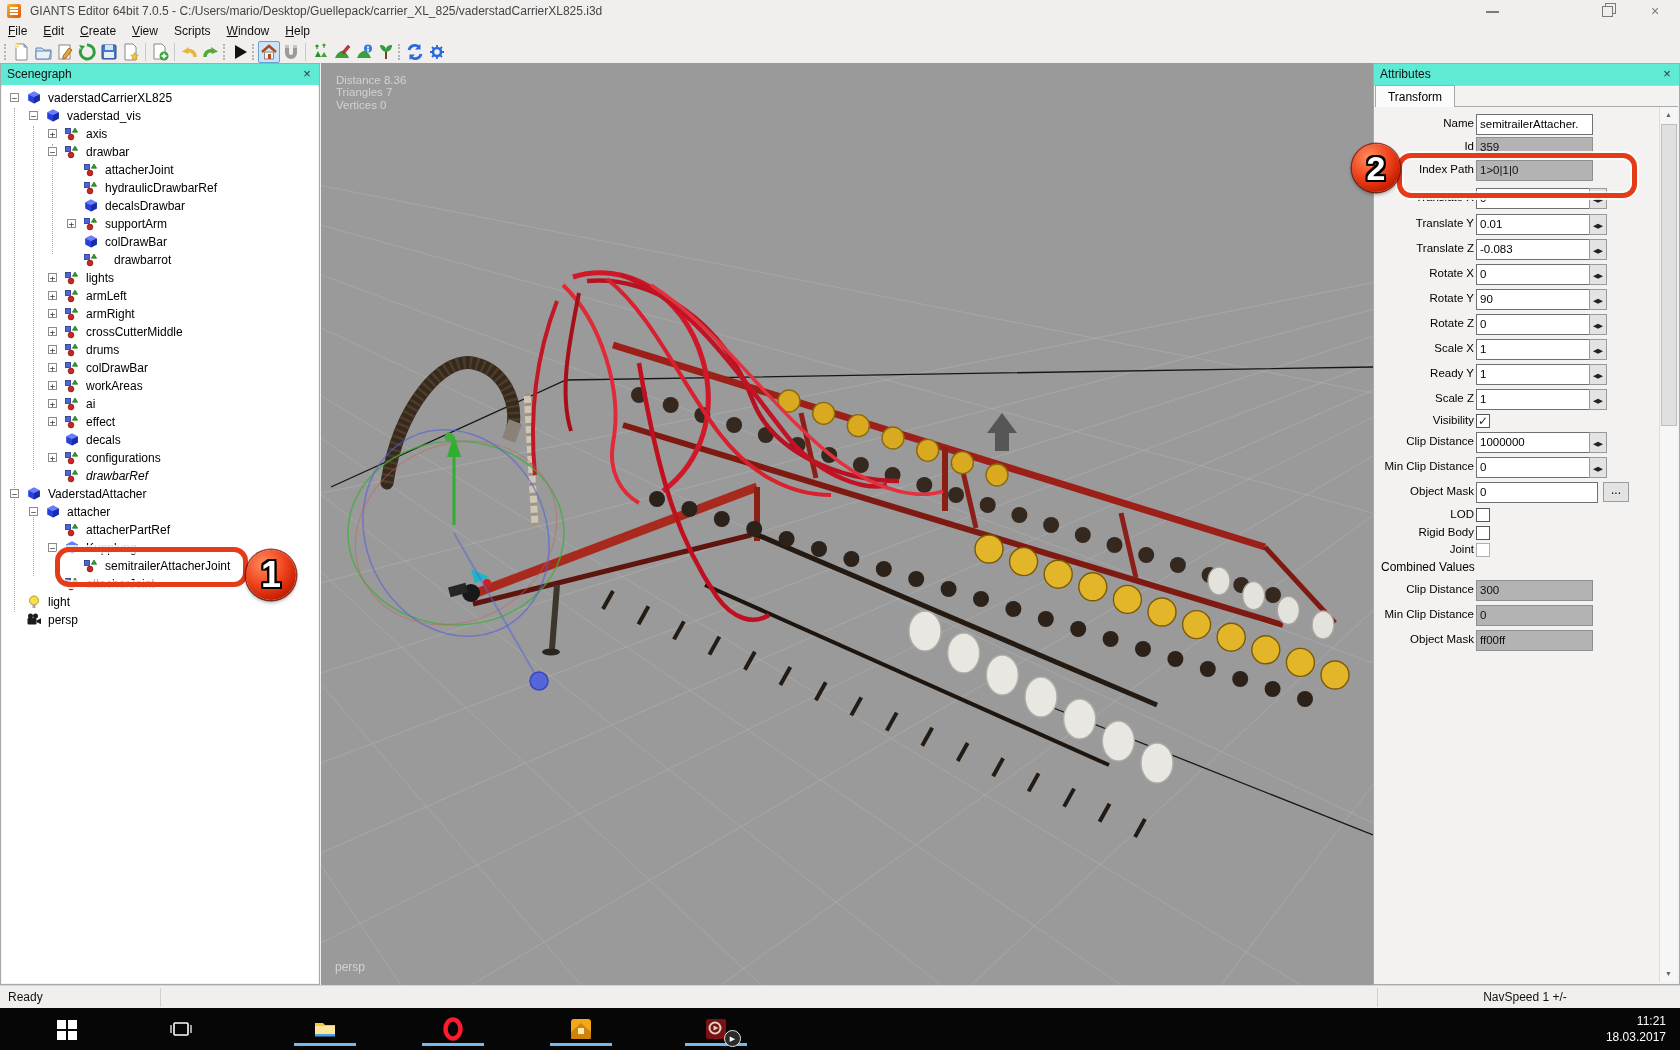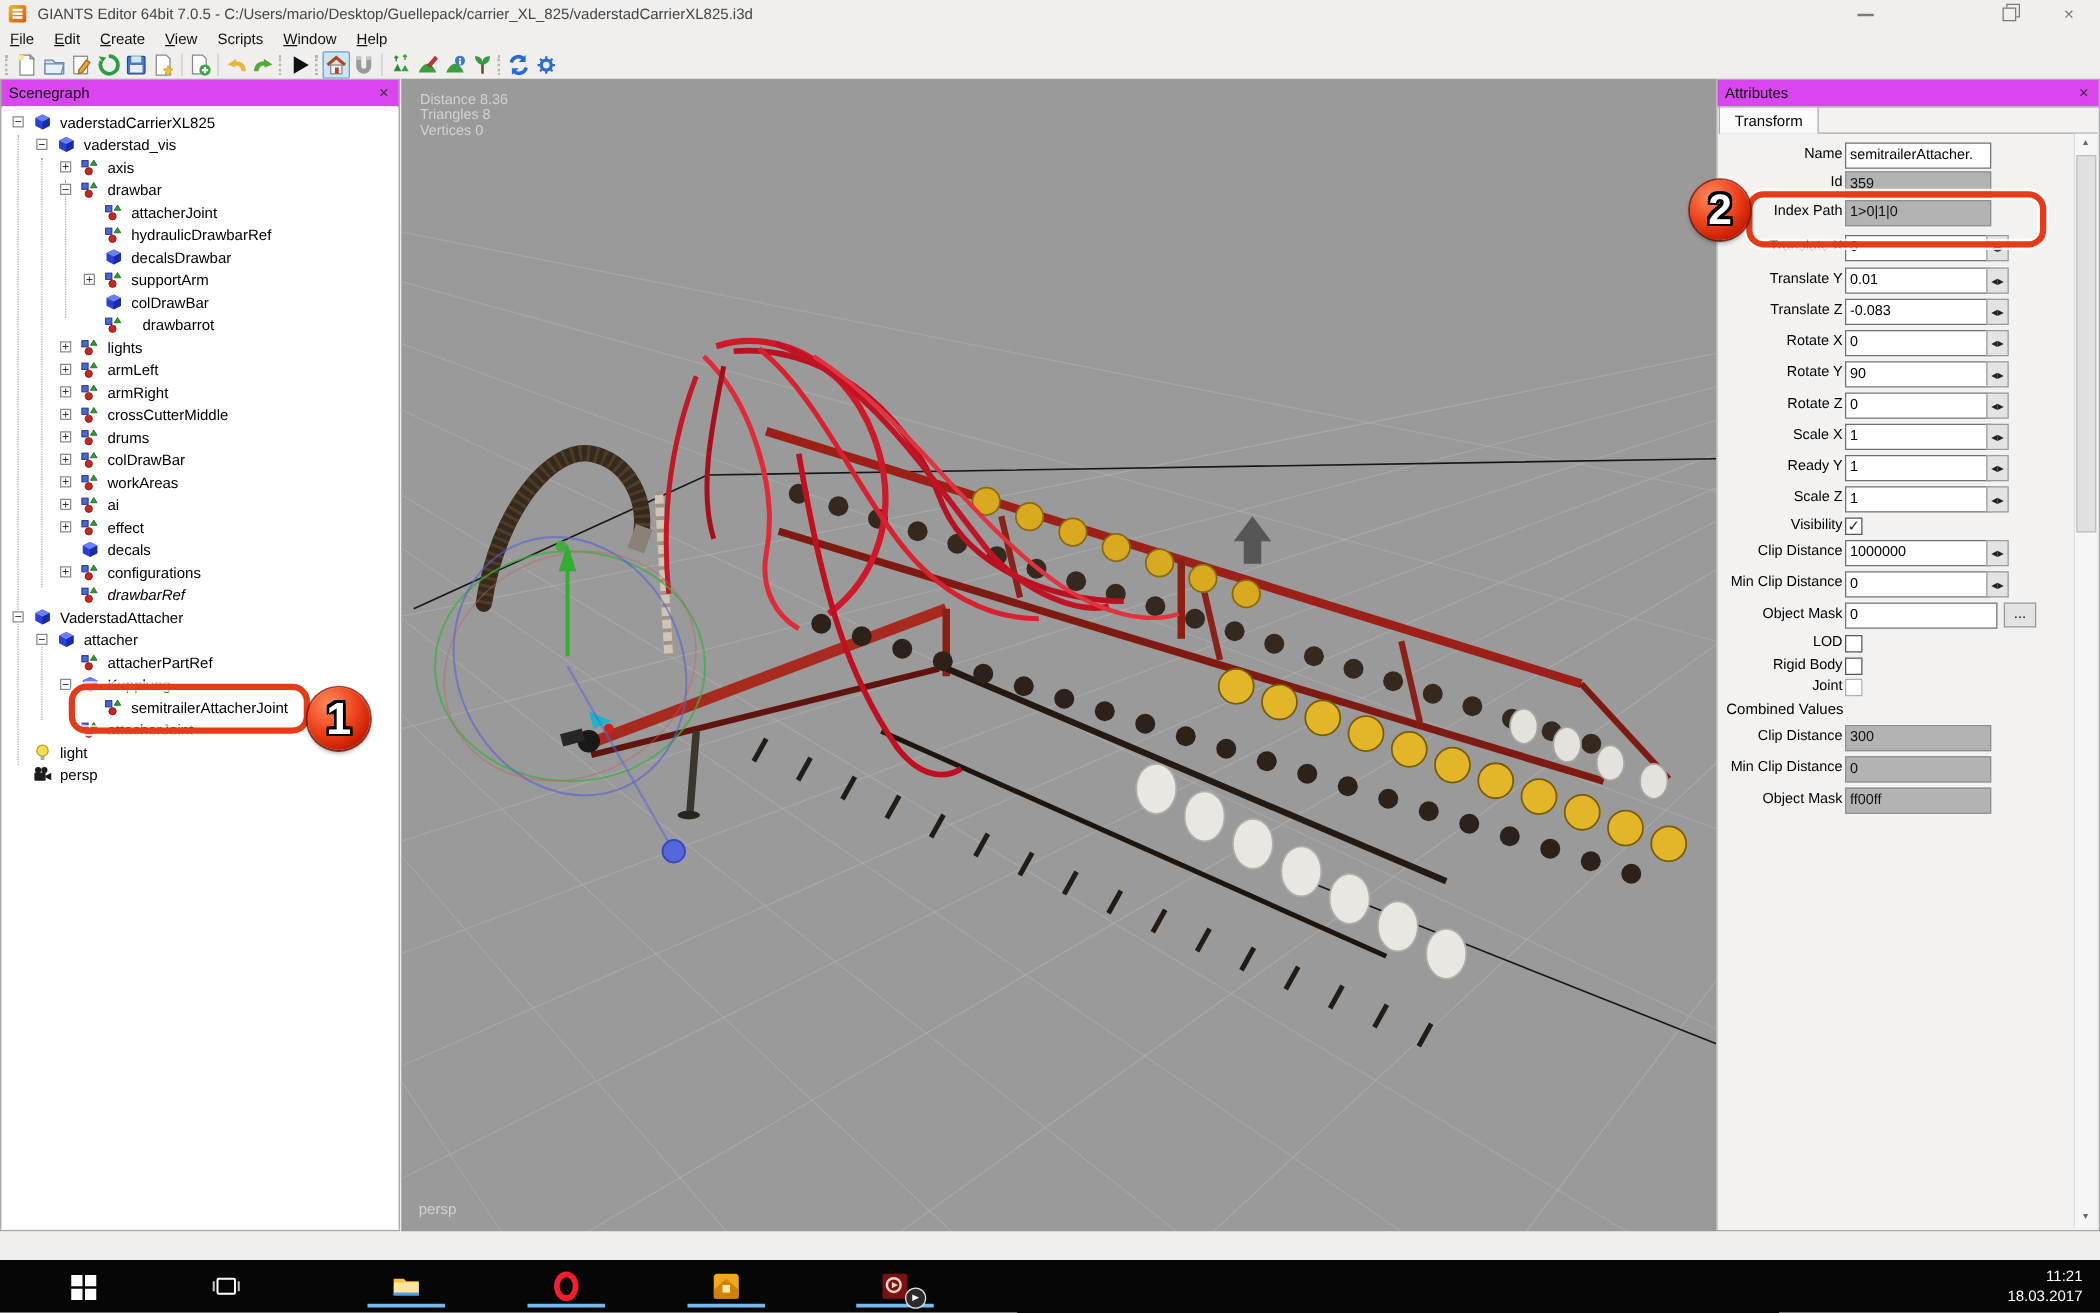--- a/index.html
+++ b/index.html
@@ -24,21 +24,21 @@
   
   #toolbar{position:absolute;left:0;top:41px;width:1680px;height:22px;background:#f0efee;border-bottom:1px solid #dcdcdc;}
   .tb-icon{position:absolute;top:1px;width:20px;height:20px;}
   .tb-icon.active{background:#cde4f7;border:1px solid #66a0d2;border-radius:2px;margin:-1px;}
   .tb-sep{position:absolute;top:2px;width:1px;height:18px;background:#c9c9c9;}
   .tb-grip{position:absolute;top:3px;width:3px;height:16px;border-left:2px dotted #b5b5b5;}
   
   .panel{position:absolute;top:63px;height:922px;background:#f3f2f1;border:1px solid #a9a9a9;box-sizing:border-box;}
   #sg-panel{left:0;width:320px;}
   #attr-panel{left:1373px;width:307px;}
-  .panel-header{position:absolute;left:0;top:0;right:0;height:21px;background:#d946ef;border-bottom:1px solid #c9c9c9;}
+  .panel-header{position:absolute;left:0;top:0;right:0;height:21px;background:#5eead4;border-bottom:1px solid #c9c9c9;}
   .panel-title{position:absolute;left:6px;top:3px;font-size:12px;color:#111;}
   .panel-close{position:absolute;right:5px;top:2px;width:14px;height:16px;text-align:center;font-size:13px;color:#333;line-height:16px;}
   #tree{position:absolute;left:1px;top:21px;right:1px;bottom:1px;background:#fff;overflow:hidden;}
   .tree-row{position:absolute;height:18px;white-space:nowrap;}
   .tree-label{position:absolute;top:2px;font-size:12px;color:#000;}
   .expander{position:absolute;top:4px;width:9px;height:9px;border:1px solid #8c8c8c;background:#fff;
             font-size:9px;line-height:8px;text-align:center;color:#333;box-sizing:border-box;font-family:"DejaVu Sans Mono",monospace;}
   .tree-ico{position:absolute;top:1px;width:16px;height:16px;}
   .guide{position:absolute;width:0;border-left:1px dotted #aaa;}
   
@@ -632,21 +632,21 @@
         <ellipse cx="135" cy="470" rx="104" ry="88" fill="none" stroke="#c86060" stroke-width="1.2" opacity=".45" transform="rotate(-28 135 470)"></ellipse>
         <line x1="133" y1="462" x2="133" y2="392" stroke="#2fae2f" stroke-width="3"></line>
         <polygon points="126,394 140,394 133,372" fill="#2fae2f"></polygon>
         <circle cx="128" cy="374" r="4.5" fill="#3fae3f"></circle>
         <line x1="133" y1="470" x2="218" y2="618" stroke="#5566dd" stroke-width="2" opacity=".5"></line>
         <circle cx="218" cy="618" r="9" fill="#5566dd" stroke="#3848b8" stroke-width="1.5"></circle>
       </g>
     </svg>
     <div id="vp-stats">
         <div>Distance 8.36</div>
-        <div>Triangles 8</div>
+        <div>Triangles 7</div>
         <div>Vertices 0</div>
       </div>
     <div id="vp-cam">persp</div>
   </div>
 
   <div class="panel" id="attr-panel">
     <div class="panel-header">
       <span class="panel-title">Attributes</span>
       <span class="panel-close">×</span>
     </div>
@@ -710,20 +710,26 @@
         <div class="attr-label" style="top: 526px;">Object Mask</div>
         <div class="attr-field readonly" style="top: 523px;">ff00ff</div>
       </div>
     <div id="attr-scroll">
       <div class="scroll-arrow" style="top:0;">▲</div>
       <div id="scroll-thumb"></div>
       <div class="scroll-arrow" style="bottom:0;">▼</div>
     </div>
   </div>
 
+  <div id="statusbar">
+    <span id="status-left">Ready</span>
+    <div class="status-sep" style="left:160px;"></div>
+    <div class="status-sep" style="left:1377px;"></div>
+    <span id="status-right">NavSpeed 1 +/-</span>
+  </div>
 
   <div id="taskbar">
     <div id="tb-clock">
       <div>11:21</div>
       <div>18.03.2017</div>
     </div>
   <div class="tb-app" style="left: 37px;">
         <svg width="26" height="26" viewBox="0 0 26 26">
           <rect x="3" y="4" width="9" height="9" fill="#fff"></rect>
           <rect x="14" y="4" width="9" height="9" fill="#fff"></rect>

